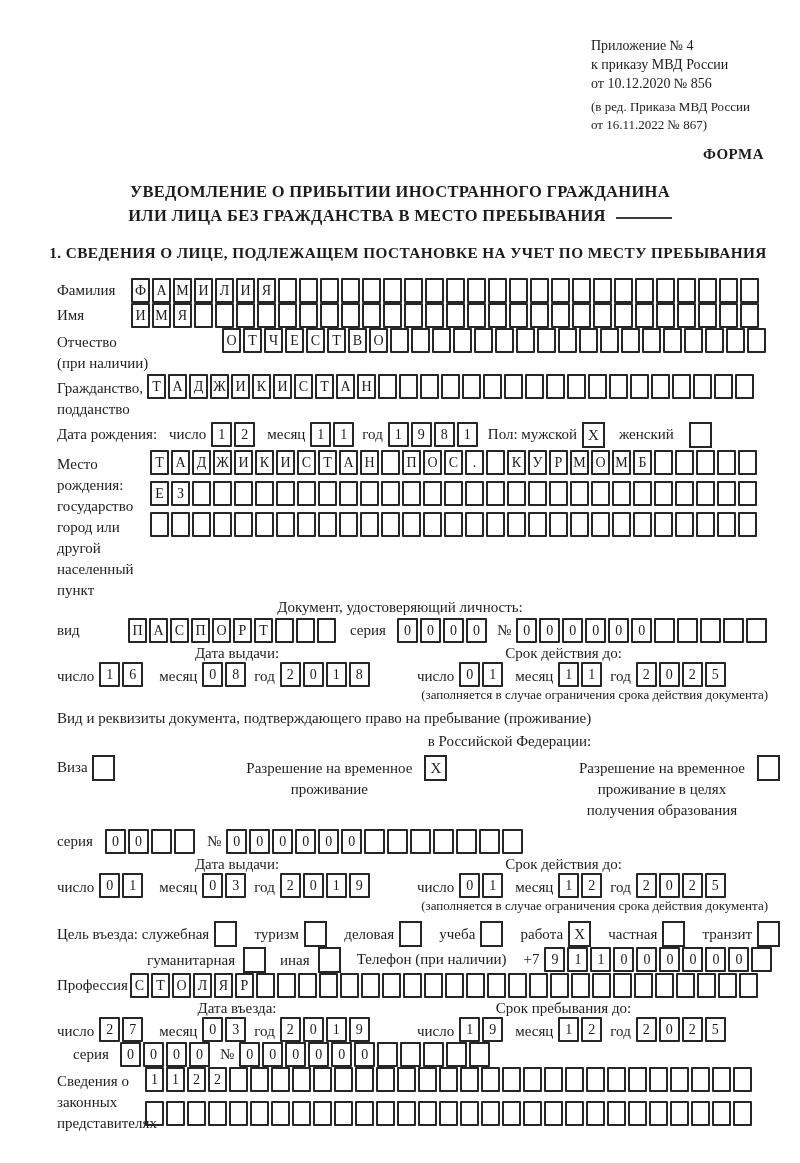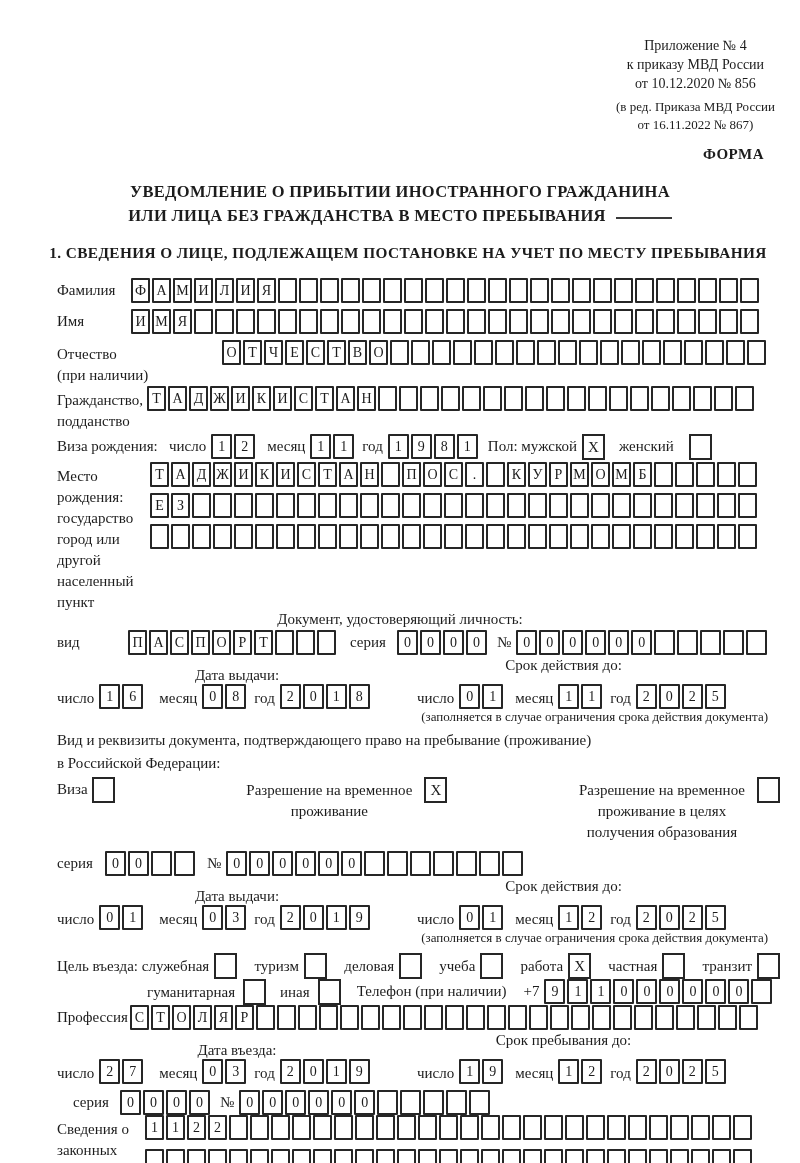--- a/index.html
+++ b/index.html
@@ -9,21 +9,21 @@
     margin:0 auto;
     background:#ffffff;
     color:#1c1c1c;
     font-family:"Liberation Serif","DejaVu Serif",serif;
     font-size:15px;
     box-sizing:border-box;
     padding-top:278px;
     overflow:hidden;
   }
   
-  .appendix{position:absolute;left:616px;top:36px;font-size:14px;line-height:19px;text-align:center;}
+  .appendix{position:absolute;left:591px;top:36px;font-size:14px;line-height:19px;}
   .edition{margin-top:5px;font-size:13px;line-height:18px;}
   .forma{position:absolute;top:146px;right:36px;font-weight:bold;font-size:15px;letter-spacing:.5px;}
   .title{position:absolute;top:180px;left:0;width:100%;text-align:center;font-weight:bold;font-size:16.5px;line-height:24px;letter-spacing:.3px;}
   .blank-line{display:inline-block;width:56px;height:2px;background:#3a3a3a;margin-left:10px;vertical-align:2px;}
   .section-heading{position:absolute;top:244px;left:30px;right:14px;text-align:center;font-weight:bold;font-size:15.3px;white-space:nowrap;letter-spacing:.4px;}
 
   
   .frow{display:flex;align-items:flex-start;margin-left:57px;margin-right:20px;}
   .flabel{padding-top:4px;flex:0 0 auto;}
   .lbl2{line-height:21px;padding-top:4px;}
@@ -37,36 +37,36 @@
   }
   .wide .cell{width:21px;}
   .checkbox{
     flex:0 0 auto;box-sizing:border-box;
     width:23px;height:26px;border:2px solid #262626;
     display:inline-flex;align-items:center;justify-content:center;
     font-size:15px;
   }
   .w74{width:74px;} .w165{width:165px;} .w90{width:90px;} .w93{width:93px;}
   .w71{width:71px;} .w180{width:180px;} .w88{width:88px;}
-  .mt6{margin-top:6px;} .mt4{} .mt2{margin-top:2px;}
+  .mt6{margin-top:0;} .mt4{} .mt2{margin-top:2px;}
 
   .center-bold{ text-align:center;font-weight:normal;margin-top:-2px;margin-bottom:2px;}
   .stack .cells{display:flex;margin-bottom:6px;}
 
   
   .dcol-left{width:360px;display:flex;align-items:center;flex:0 0 auto;}
   .dcol-right{flex:1;display:flex;align-items:center;}
-  .dhead-left{width:360px;text-align:center;flex:0 0 auto;font-size:15px;margin-top:10px;}
+  .dhead-left{width:360px;text-align:center;flex:0 0 auto;font-size:15px;}
   .dhead-right{flex:1;text-align:center;padding-right:70px;font-size:15px;}
   .dlbl{padding-top:4px;margin-right:5px;}
   .gap12{margin-left:12px;} .gap6{margin-left:6px;} .gap8{margin-left:8px;}
   .gap10{margin-left:10px;} .gap14{margin-left:14px;} .gap16{margin-left:16px;}
   .note-row{justify-content:flex-end;padding-right:12px;align-items:center;}
   .small-note{font-size:13px;line-height:16px;}
-  .para{line-height:23px;margin-top:4px;}
+  .para{line-height:23px;margin-top:4px;text-align:right;}
   .spread{justify-content:space-between;}
   .pgroup{display:inline-flex;align-items:center;flex:0 0 auto;justify-content:center;}
   .pgroup .checkbox{margin-left:5px;}
   .cgroup{display:inline-flex;align-items:flex-start;flex:0 0 auto;}
   .cgroup .checkbox{margin-left:12px;}
   .cblock{text-align:center;line-height:21px;padding-top:3px;}
 </style>
 </head>
 <body>
 
@@ -228,21 +228,21 @@
         <span class="cell"></span>
         <span class="cell"></span>
         <span class="cell"></span>
         <span class="cell"></span>
         <span class="cell"></span>
         <span class="cell"></span>
       </span>
   </div>
 
   <div class="frow mt2">
-    <span class="flabel" style="width:112px">Виза рождения:</span>
+    <span class="flabel" style="width:112px">Дата рождения:</span>
     <span class="dlbl">число</span>
     <span class="cells wide">
         <span class="cell">1</span>
         <span class="cell">2</span>
       </span>
     <span class="dlbl gap10">месяц</span>
     <span class="cells wide">
         <span class="cell">1</span>
         <span class="cell">1</span>
       </span>

